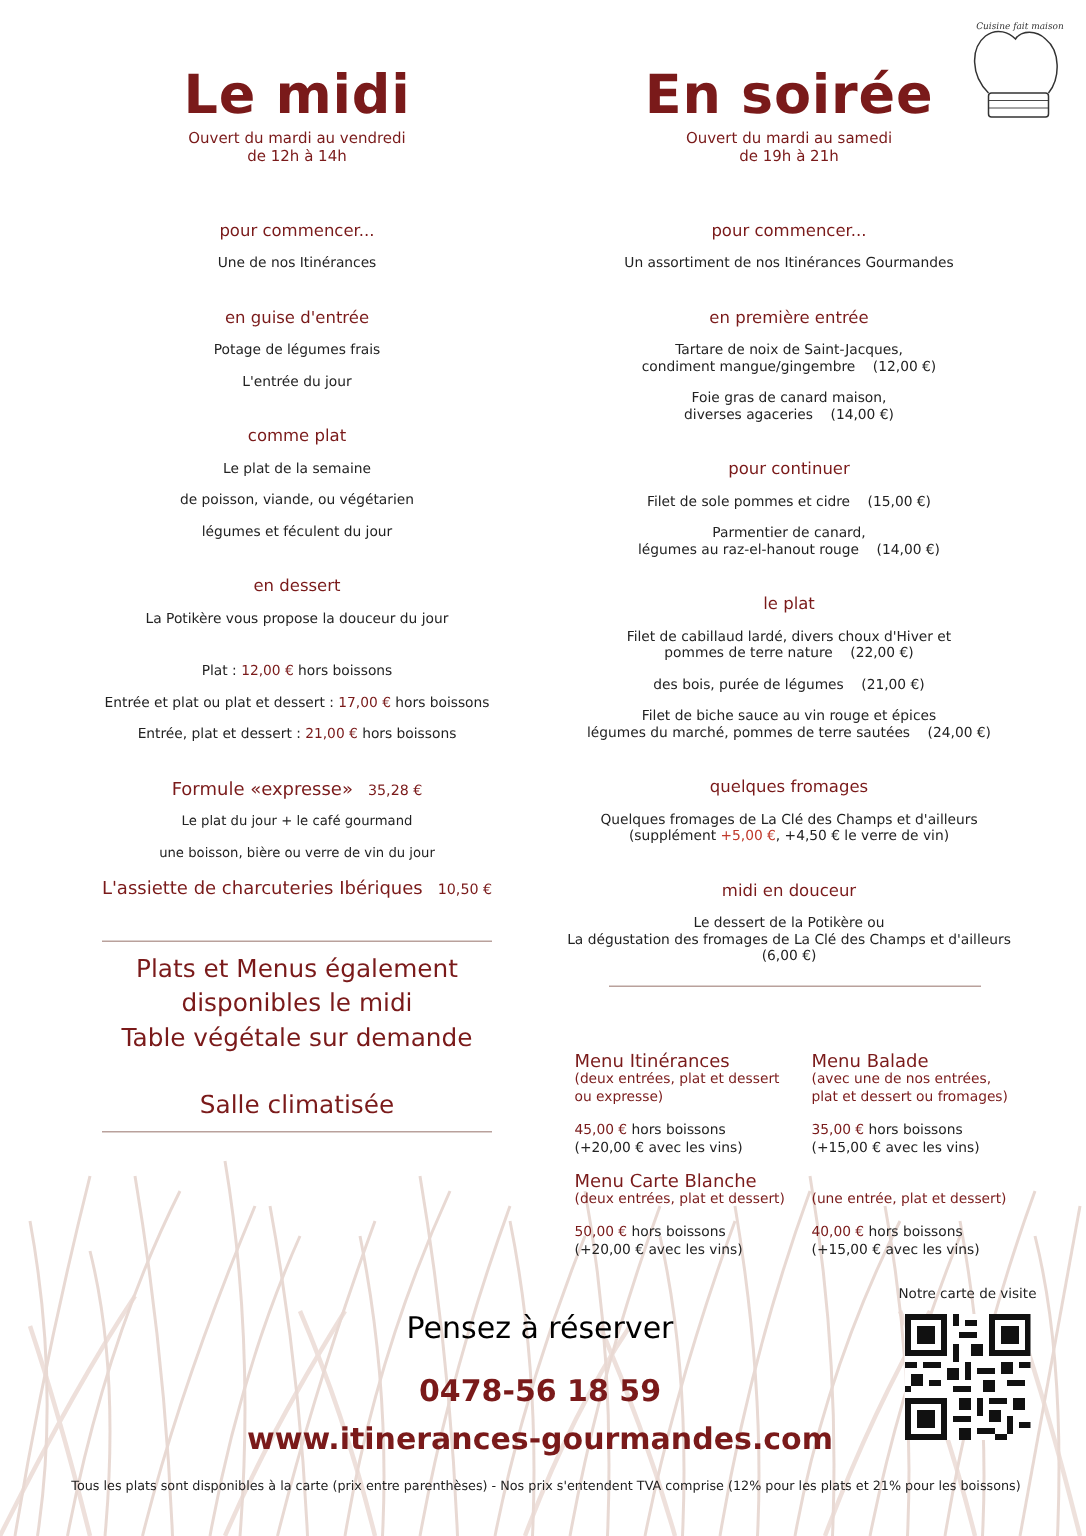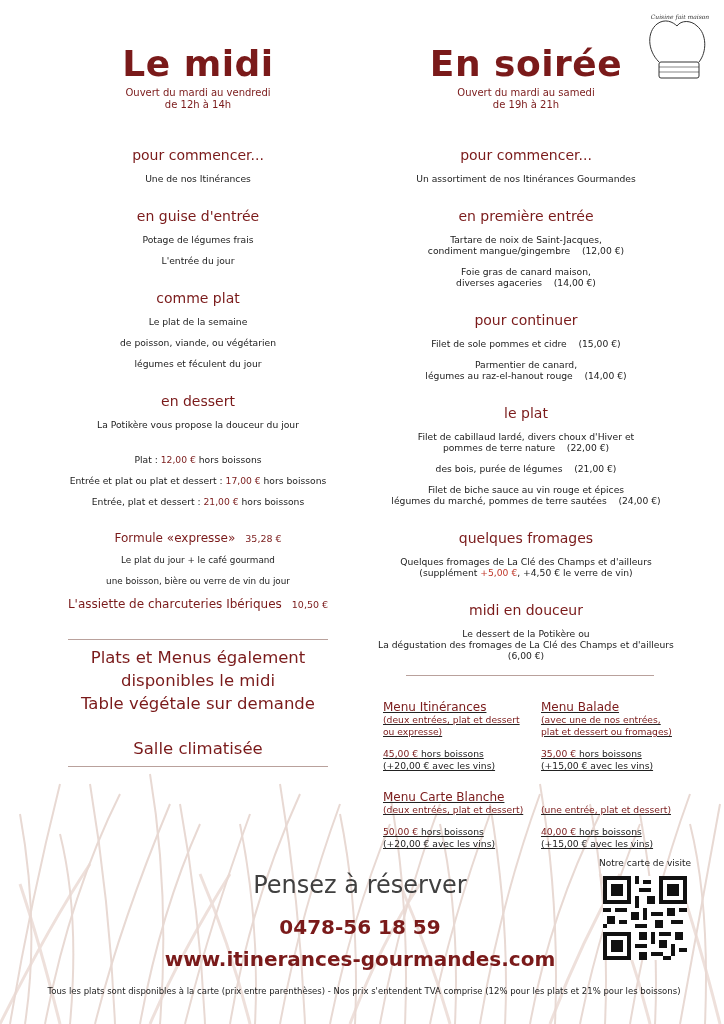--- a/index.html
+++ b/index.html
@@ -14,40 +14,40 @@
     z-index: 0;
   }
   .col { position: absolute; top: 0; text-align: center; z-index: 1; }
   .left { left: 60px; width: 276px; }
   .right { left: 376px; width: 300px; }
   .title {
     color: #7a1a1a; font-weight: bold; font-size: 36px; line-height: 40px;
     margin-top: 44px; letter-spacing: 0.5px;
   }
   .hours { color: #7a1a1a; font-size: 10px; line-height: 12px; margin-top: 3px; }
-  .sec { color: #7a1a1a; font-size: 14px; margin-top: 24px; }
+  .sec { color: #7a1a1a; font-size: 11px; margin-top: 24px; }
   .item { font-size: 9.2px; line-height: 11px; margin-top: 10px; color: #222; }
   .price { color: #7a1a1a; }
   .plus { color: #c0392b; }
   .formule { color: #7a1a1a; font-size: 12px; margin-top: 24px; }
   .formule .amt { font-size: 9.5px; margin-left: 10px; }
   .hr { height: 1px; background: #b9a19c; }
   .big { color: #7a1a1a; font-size: 16.5px; line-height: 23px; }
   .menus {
     position: absolute; left: 383px; top: 700px; width: 300px; z-index: 1;
-    display: grid; grid-template-columns: 158px 142px; row-gap: 12px;
-    font-size: 9.2px; line-height: 12px; color: #222; text-decoration: underline;
+    display: grid; grid-template-columns: 158px 142px; row-gap: 2px;
+    font-size: 9.2px; line-height: 12px; color: #222;
   }
   .menus .mt { color: #7a1a1a; font-size: 12px; line-height: 14px; }
   .menus .ms { color: #7a1a1a; }
   .menus .pr { margin-top: 10px; }
   .reserve {
     position: absolute; left: 150px; width: 420px; top: 872px; text-align: center; z-index: 1;
   }
-  .reserve .p1 { font-size: 24px; color: #404040; line-height: 26px; }
+  .reserve .p1 { font-size: 20px; color: #000000; line-height: 26px; }
   .reserve .p2 { font-size: 20px; font-weight: bold; color: #7a1a1a; line-height: 26px; margin-top: 16px; }
   .reserve .p3 { font-size: 20px; font-weight: bold; color: #7a1a1a; line-height: 30px; margin-top: 4px; }
   .qr-wrap { position: absolute; left: 590px; top: 858px; width: 110px; text-align: center; z-index: 1; }
   .qr-label { font-size: 9px; color: #222; }
   .qr { width: 84px; height: 84px; margin: 8px auto 0; background: #fff; }
   .foot {
     position: absolute; left: 4px; right: 0; top: 986px; text-align: center; font-size: 8.5px; color: #222; z-index: 1;
   }
   .logo { position: absolute; left: 645px; top: 10px; width: 70px; height: 75px; z-index: 1; }
 </style>

